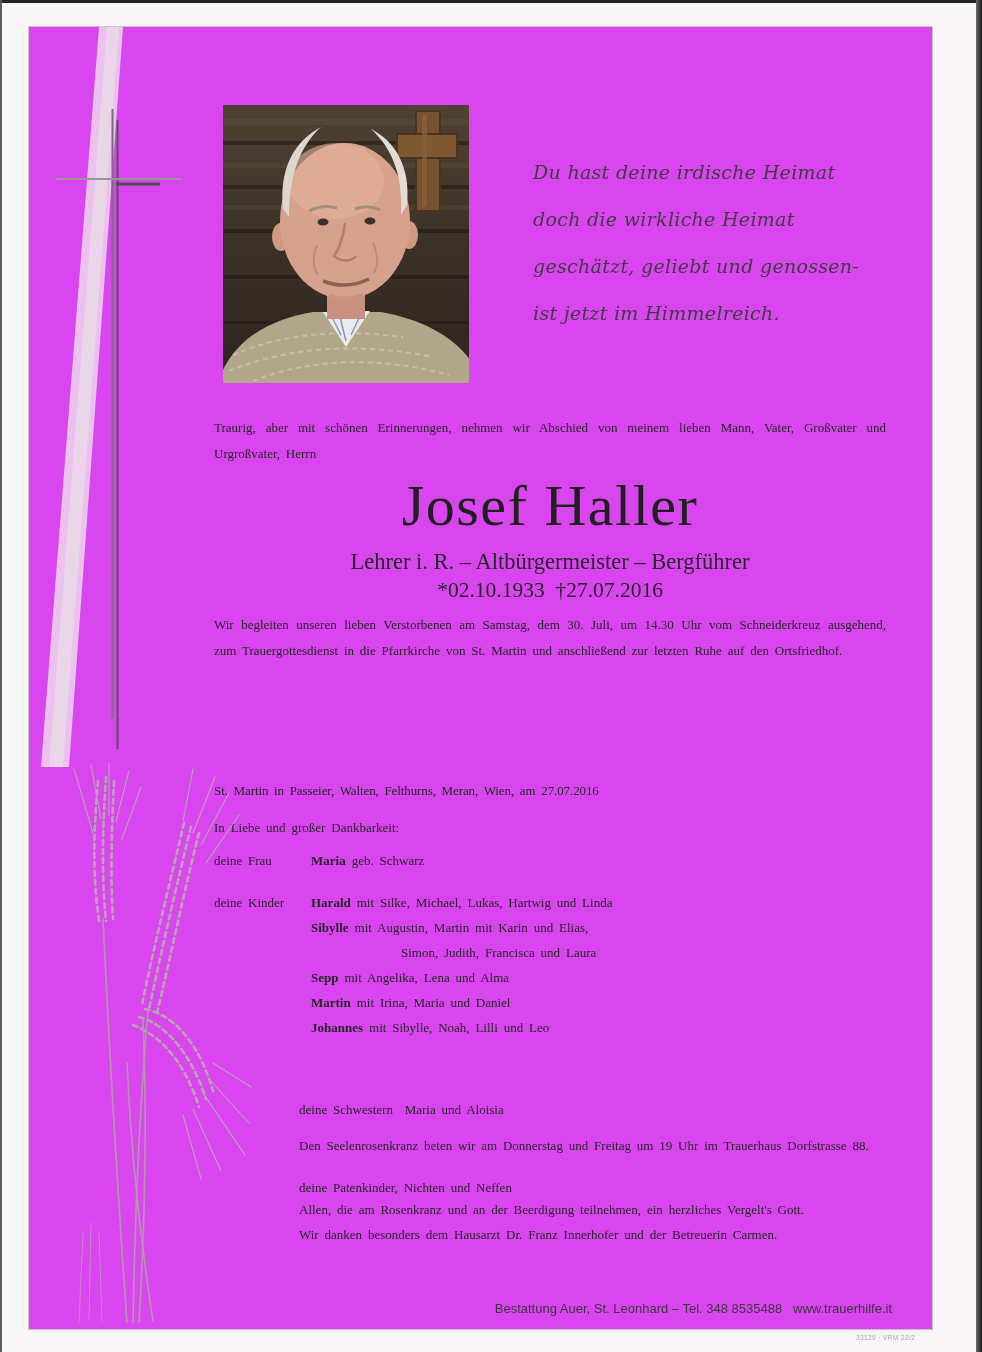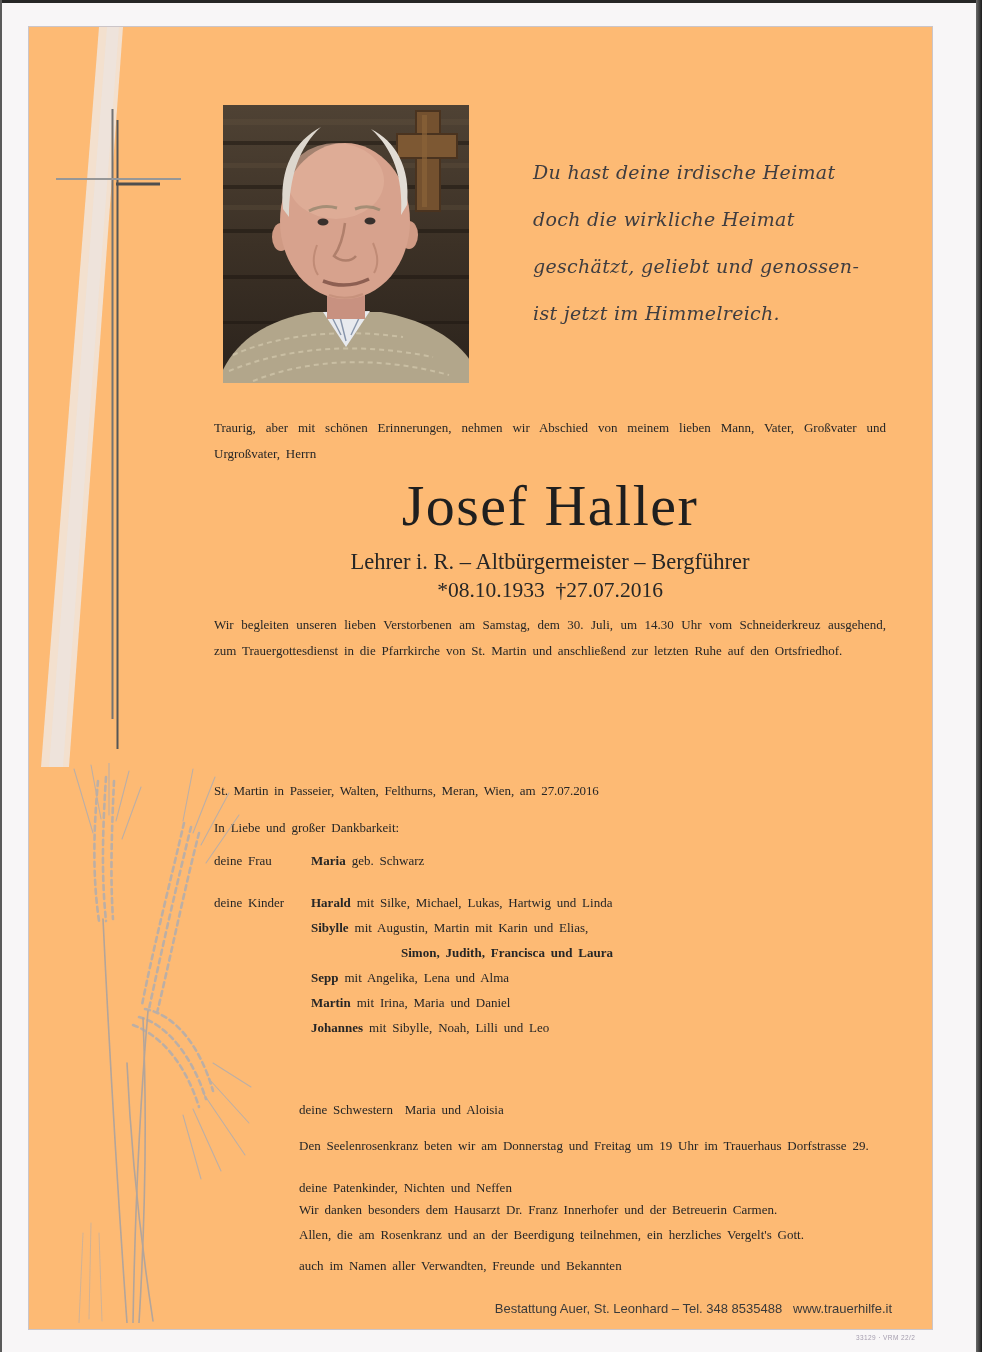--- a/index.html
+++ b/index.html
@@ -9,21 +9,21 @@
     font-family:"Liberation Serif", serif; color:#262626;
   }
   
   .edge-top    { position:absolute; left:0; top:0; width:100%; height:3px; background:#262626; }
   .edge-left   { position:absolute; left:0; top:0; width:2px; height:100%; background:#5a5a5a; }
   .edge-right  { position:absolute; right:0; top:0; width:6px; height:100%;
                  background:linear-gradient(to right,#6a6a6a,#1c1c1c); }
   
   .card {
     position:absolute; left:28px; top:26px; width:905px; height:1304px;
-    background:#fdba74; border:1px solid #cbc5c9; box-sizing:border-box;
+    background:#d946ef; border:1px solid #cbc5c9; box-sizing:border-box;
   }
   .streak { position:absolute; left:0; top:0; pointer-events:none; }
 
   .cross-svg  { position:absolute; left:20px; top:76px; }
   .photo-svg  { position:absolute; left:194px; top:78px; }
   .wheat-svg  { position:absolute; left:14px; top:736px; }
 
   .quote { position:absolute; left:504px; top:132px; width:380px;
            font-family:"DejaVu Serif", serif; font-style:italic;
            font-size:19px; color:#3f3d40; letter-spacing:.3px; }
@@ -51,21 +51,21 @@
   .rosary       { top:1106px; line-height:25px; }
   .thanks       { top:1171px; line-height:24.5px; }
   .thanks p     { margin:0; }
 
   .fam-row   { display:flex; }
   .fam-label { width:97px; flex:none; }
   .fam-value { flex:1; }
   .child-line { line-height:25px; }
   .cname { font-weight:bold; margin-right:6px; }
   .cname:empty { margin:0; }
-  .indent { padding-left:90px;font-weight:bold; }
+  .indent { padding-left:90px; }
 
   .footer { position:absolute; left:363px; top:1274px; width:500px; text-align:right;
             font-family:"Liberation Sans", sans-serif; font-size:13px; color:#3a3a3a;
             white-space:pre-wrap; }
   .scan-mark { position:absolute; left:856px; top:1334px; width:110px;
                font-family:"Liberation Sans", sans-serif; font-size:6.5px;
                color:#a49dae; letter-spacing:.4px; }
 </style>
 </head>
 <body>
@@ -155,21 +155,21 @@
       <div class="quote-line">Du hast deine irdische Heimat</div>
       <div class="quote-line">doch die wirkliche Heimat</div>
       <div class="quote-line">geschätzt, geliebt und genossen-</div>
       <div class="quote-line">ist jetzt im Himmelreich.</div>
     </div>
 
     <div class="col intro body-text jp">Traurig, aber mit schönen Erinnerungen, nehmen wir Abschied von meinem lieben Mann, Vater, Großvater und Urgroßvater, Herrn</div>
 
     <div class="col name">Josef Haller</div>
     <div class="col titles">Lehrer i. R. – Altbürgermeister – Bergführer</div>
-    <div class="col dates pre">*08.10.1933  †27.07.2016</div>
+    <div class="col dates pre">*02.10.1933  †27.07.2016</div>
 
     <div class="col announcement body-text jp">
       <p>Wir begleiten unseren lieben Verstorbenen am Samstag, dem 30. Juli, um 14.30 Uhr vom Schneiderkreuz ausgehend, zum Trauergottesdienst in die Pfarrkirche von St. Martin und anschließend zur letzten Ruhe auf den Ortsfriedhof.</p>
     </div>
 
     <div class="col dateline body-text">St. Martin in Passeier, Walten, Felthurns, Meran, Wien, am 27.07.2016</div>
     <div class="col gratitude body-text">In Liebe und großer Dankbarkeit:</div>
 
     <div class="col wife-row body-text">
       <div class="fam-row">
@@ -188,28 +188,27 @@
           <div class="child-line"><span class="cname">Sepp</span><span>mit Angelika, Lena und Alma</span></div>
           <div class="child-line"><span class="cname">Martin</span><span>mit Irina, Maria und Daniel</span></div>
           <div class="child-line"><span class="cname">Johannes</span><span>mit Sibylle, Noah, Lilli und Leo</span></div>
         </div>
       </div>
     </div>
 
     <div class="col2 others body-text pre">
       <div>deine Schwestern  Maria und Aloisia</div>
       <div>deine Patenkinder, Nichten und Neffen</div>
-      <div>auch im Namen aller Verwandten, Freunde und Bekannten</div>
-    </div>
-
-    <div class="col2 rosary body-text jp">Den Seelenrosenkranz beten wir am Donnerstag und Freitag um 19 Uhr im Trauerhaus Dorfstrasse 29.</div>
+    </div>
+
+    <div class="col2 rosary body-text jp">Den Seelenrosenkranz beten wir am Donnerstag und Freitag um 19 Uhr im Trauerhaus Dorfstrasse 88.</div>
 
     <div class="col2 thanks body-text jp">
+      <p>Allen, die am Rosenkranz und an der Beerdigung teilnehmen, ein herzliches Vergelt's Gott.</p>
       <p>Wir danken besonders dem Hausarzt Dr. Franz Innerhofer und der Betreuerin Carmen.</p>
-      <p>Allen, die am Rosenkranz und an der Beerdigung teilnehmen, ein herzliches Vergelt's Gott.</p>
     </div>
 
     <div class="footer">Bestattung Auer, St. Leonhard – Tel. 348 8535488   www.trauerhilfe.it</div>
 
     <svg class="wheat-svg" width="212" height="560" viewBox="0 0 212 560">
       <g stroke="#b6aeab" fill="none" stroke-linecap="round" opacity="0.9">
 
         <g stroke-width="2.6" stroke-dasharray="5 4">
           <path d="M55,18 C51,62 49,110 56,158"></path>
           <path d="M63,14 C60,60 58,110 63,158"></path>

